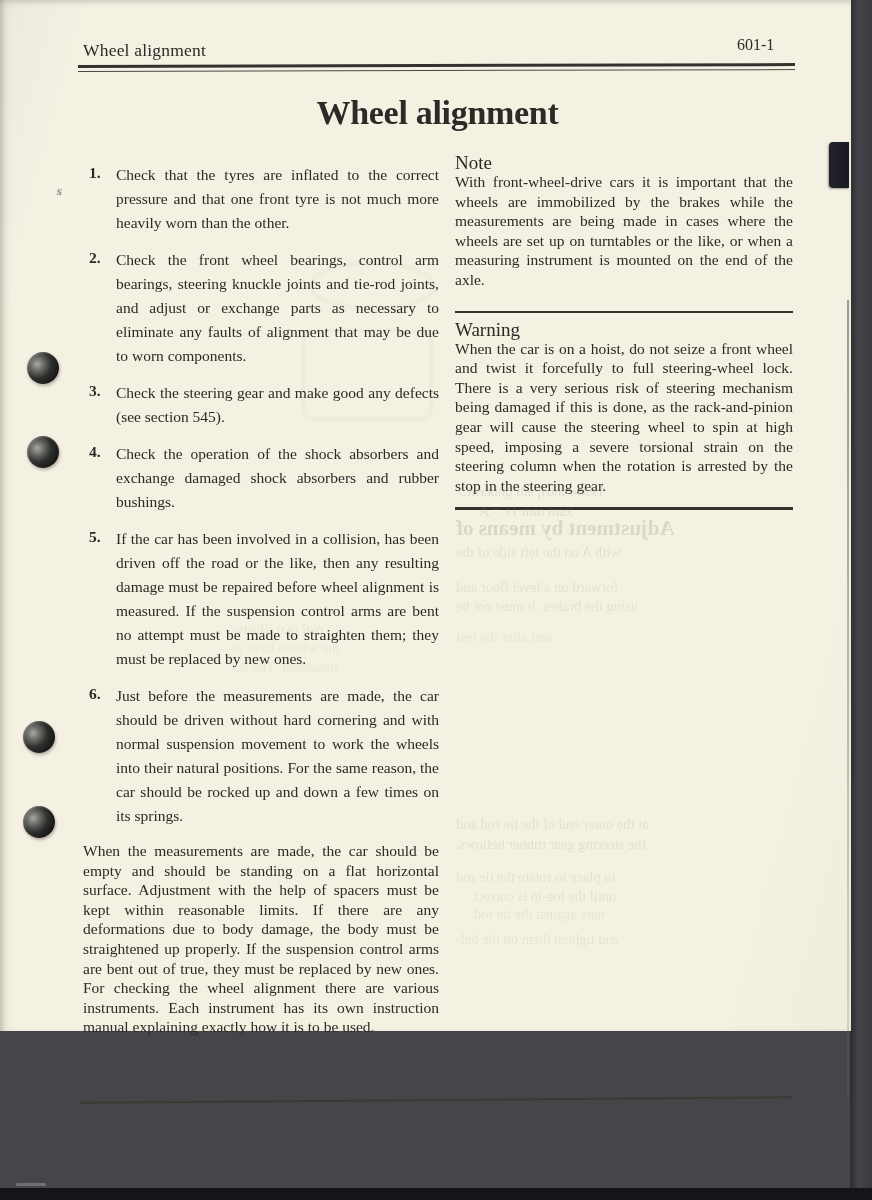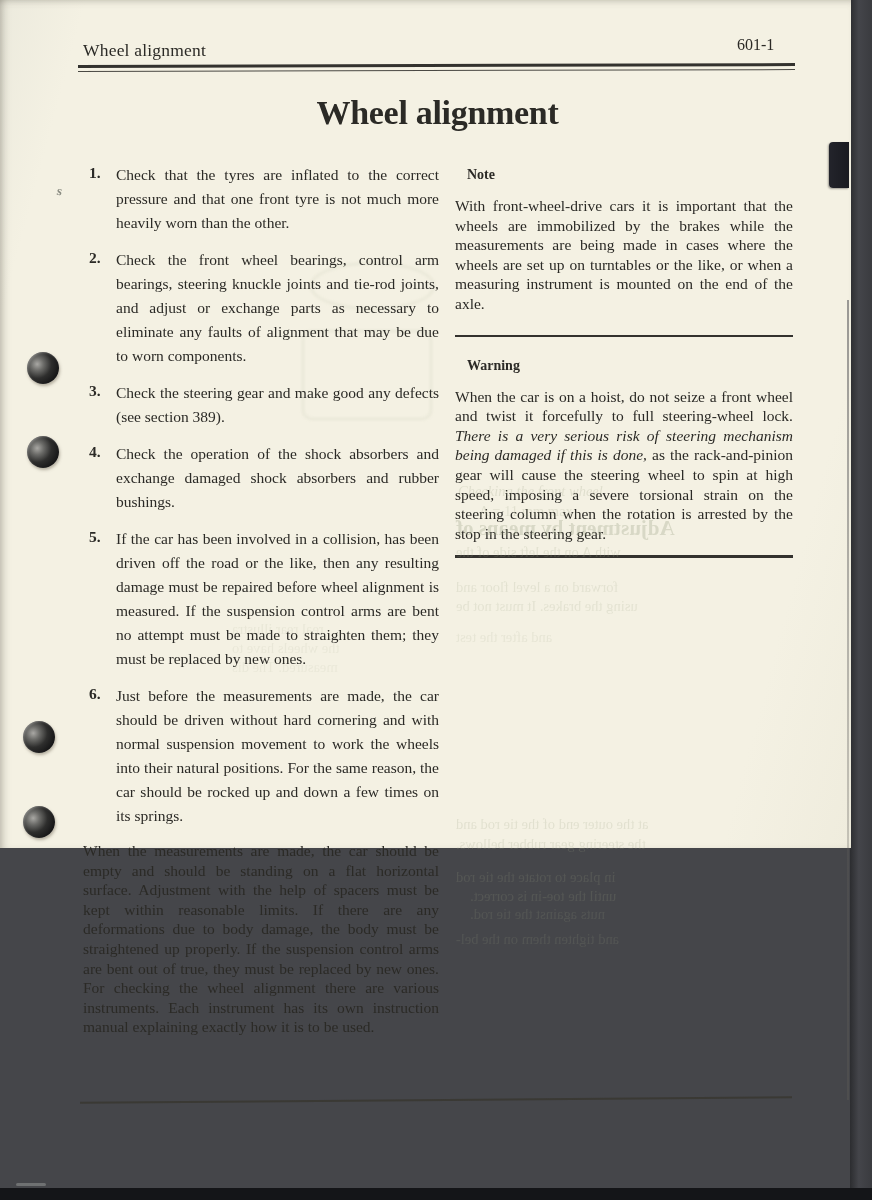--- a/index.html
+++ b/index.html
@@ -3,21 +3,21 @@
 <meta charset="utf-8">
 <style>
   * { box-sizing: border-box; }
   html,body { margin:0; padding:0; }
   body { background:#3e4044; font-family:"Liberation Serif", serif; }
 
   .scene { position:relative; width:872px; height:1200px; overflow:hidden; background:#45464a; }
 
   
   .page {
-    position:absolute; left:0; top:0; width:851px; height:848px;
+    position:absolute; left:0; top:0; width:851px; height:1031px;
     background:linear-gradient(105deg, #eceadd 0%, #f4f1e3 8%, #f4f1e3 88%, #efecdd 100%);
     box-shadow: inset 7px 0 9px -5px rgba(70,65,55,.35), inset 0 6px 9px -6px rgba(70,65,55,.30);
     color:#2b2a26;
   }
 
   
   .edge-strip { position:absolute; right:0; top:0; width:22px; height:1200px;
     background:linear-gradient(90deg,#2c2d30, #44454a 40%, #3a3b3f); }
   .page-edge-line { position:absolute; left:847px; top:300px; width:2px; height:800px;
     background:linear-gradient(180deg, rgba(80,80,84,.55), rgba(120,115,100,.18)); }
@@ -48,23 +48,23 @@
   .col-right { position:absolute; left:455px; top:153px; width:338px; }
 
   .sec-heading { font-size:21.5px; font-weight:700; margin:0 0 10px 0; letter-spacing:-.2px; }
   .para { font-size:15.5px; line-height:19.6px; text-align:justify; margin:0; }
   .list { margin-top:13px; }
   .list-item { display:flex; margin-bottom:13px; }
   .list-item .num { flex:0 0 33px; padding-left:6px; font-weight:700; font-size:15.5px; line-height:19.6px; }
   .list-item .txt { flex:1; font-size:15.5px; line-height:24px; text-align:justify; }
   .closing { margin-top:13px; }
 
-  .mini-heading { font-size:14px; font-weight:700; line-height:19px; margin:12px; }
+  .mini-heading { font-size:19px; font-weight:400; line-height:19px; margin:0; }
   .warning-box { margin-top:21px; border-top:2px solid #33322e; border-bottom:3px solid #33322e; padding:7px 0 12px 0; }
-  .warn-italic { font-style:italic; }
+  .warn-italic { }
 
   .footer-rule { position:absolute; left:80px; top:1099px; width:712px; height:2px; background:#3a3934; transform:rotate(-0.45deg); }
 
   .margin-mark { position:absolute; left:57px; top:183px; font-size:13px; color:#8a8c82;
     transform:rotate(12deg); font-weight:700; }
 
   
   .ghost { position:absolute; color:#9aa184; filter:blur(.6px); }
   .g-line { font-size:14.5px; line-height:19px; white-space:nowrap; }
   .mirror { transform:scaleX(-1); display:inline-block; }
@@ -98,21 +98,21 @@
         <div class="list-item">
           <span class="num">1.</span>
           <span class="txt">Check that the tyres are inflated to the correct pressure and that one front tyre is not much more heavily worn than the other.</span>
         </div>
         <div class="list-item">
           <span class="num">2.</span>
           <span class="txt">Check the front wheel bearings, control arm bearings, steering knuckle joints and tie-rod joints, and adjust or exchange parts as necessary to eliminate any faults of alignment that may be due to worn components.</span>
         </div>
         <div class="list-item">
           <span class="num">3.</span>
-          <span class="txt">Check the steering gear and make good any defects (see section 389).</span>
+          <span class="txt">Check the steering gear and make good any defects (see section 545).</span>
         </div>
         <div class="list-item">
           <span class="num">4.</span>
           <span class="txt">Check the operation of the shock absorbers and exchange damaged shock absorbers and rubber bushings.</span>
         </div>
         <div class="list-item">
           <span class="num">5.</span>
           <span class="txt">If the car has been involved in a collision, has been driven off the road or the like, then any resulting damage must be repaired before wheel alignment is measured. If the suspension control arms are bent no attempt must be made to straighten them; they must be replaced by new ones.</span>
         </div>
         <div class="list-item">

